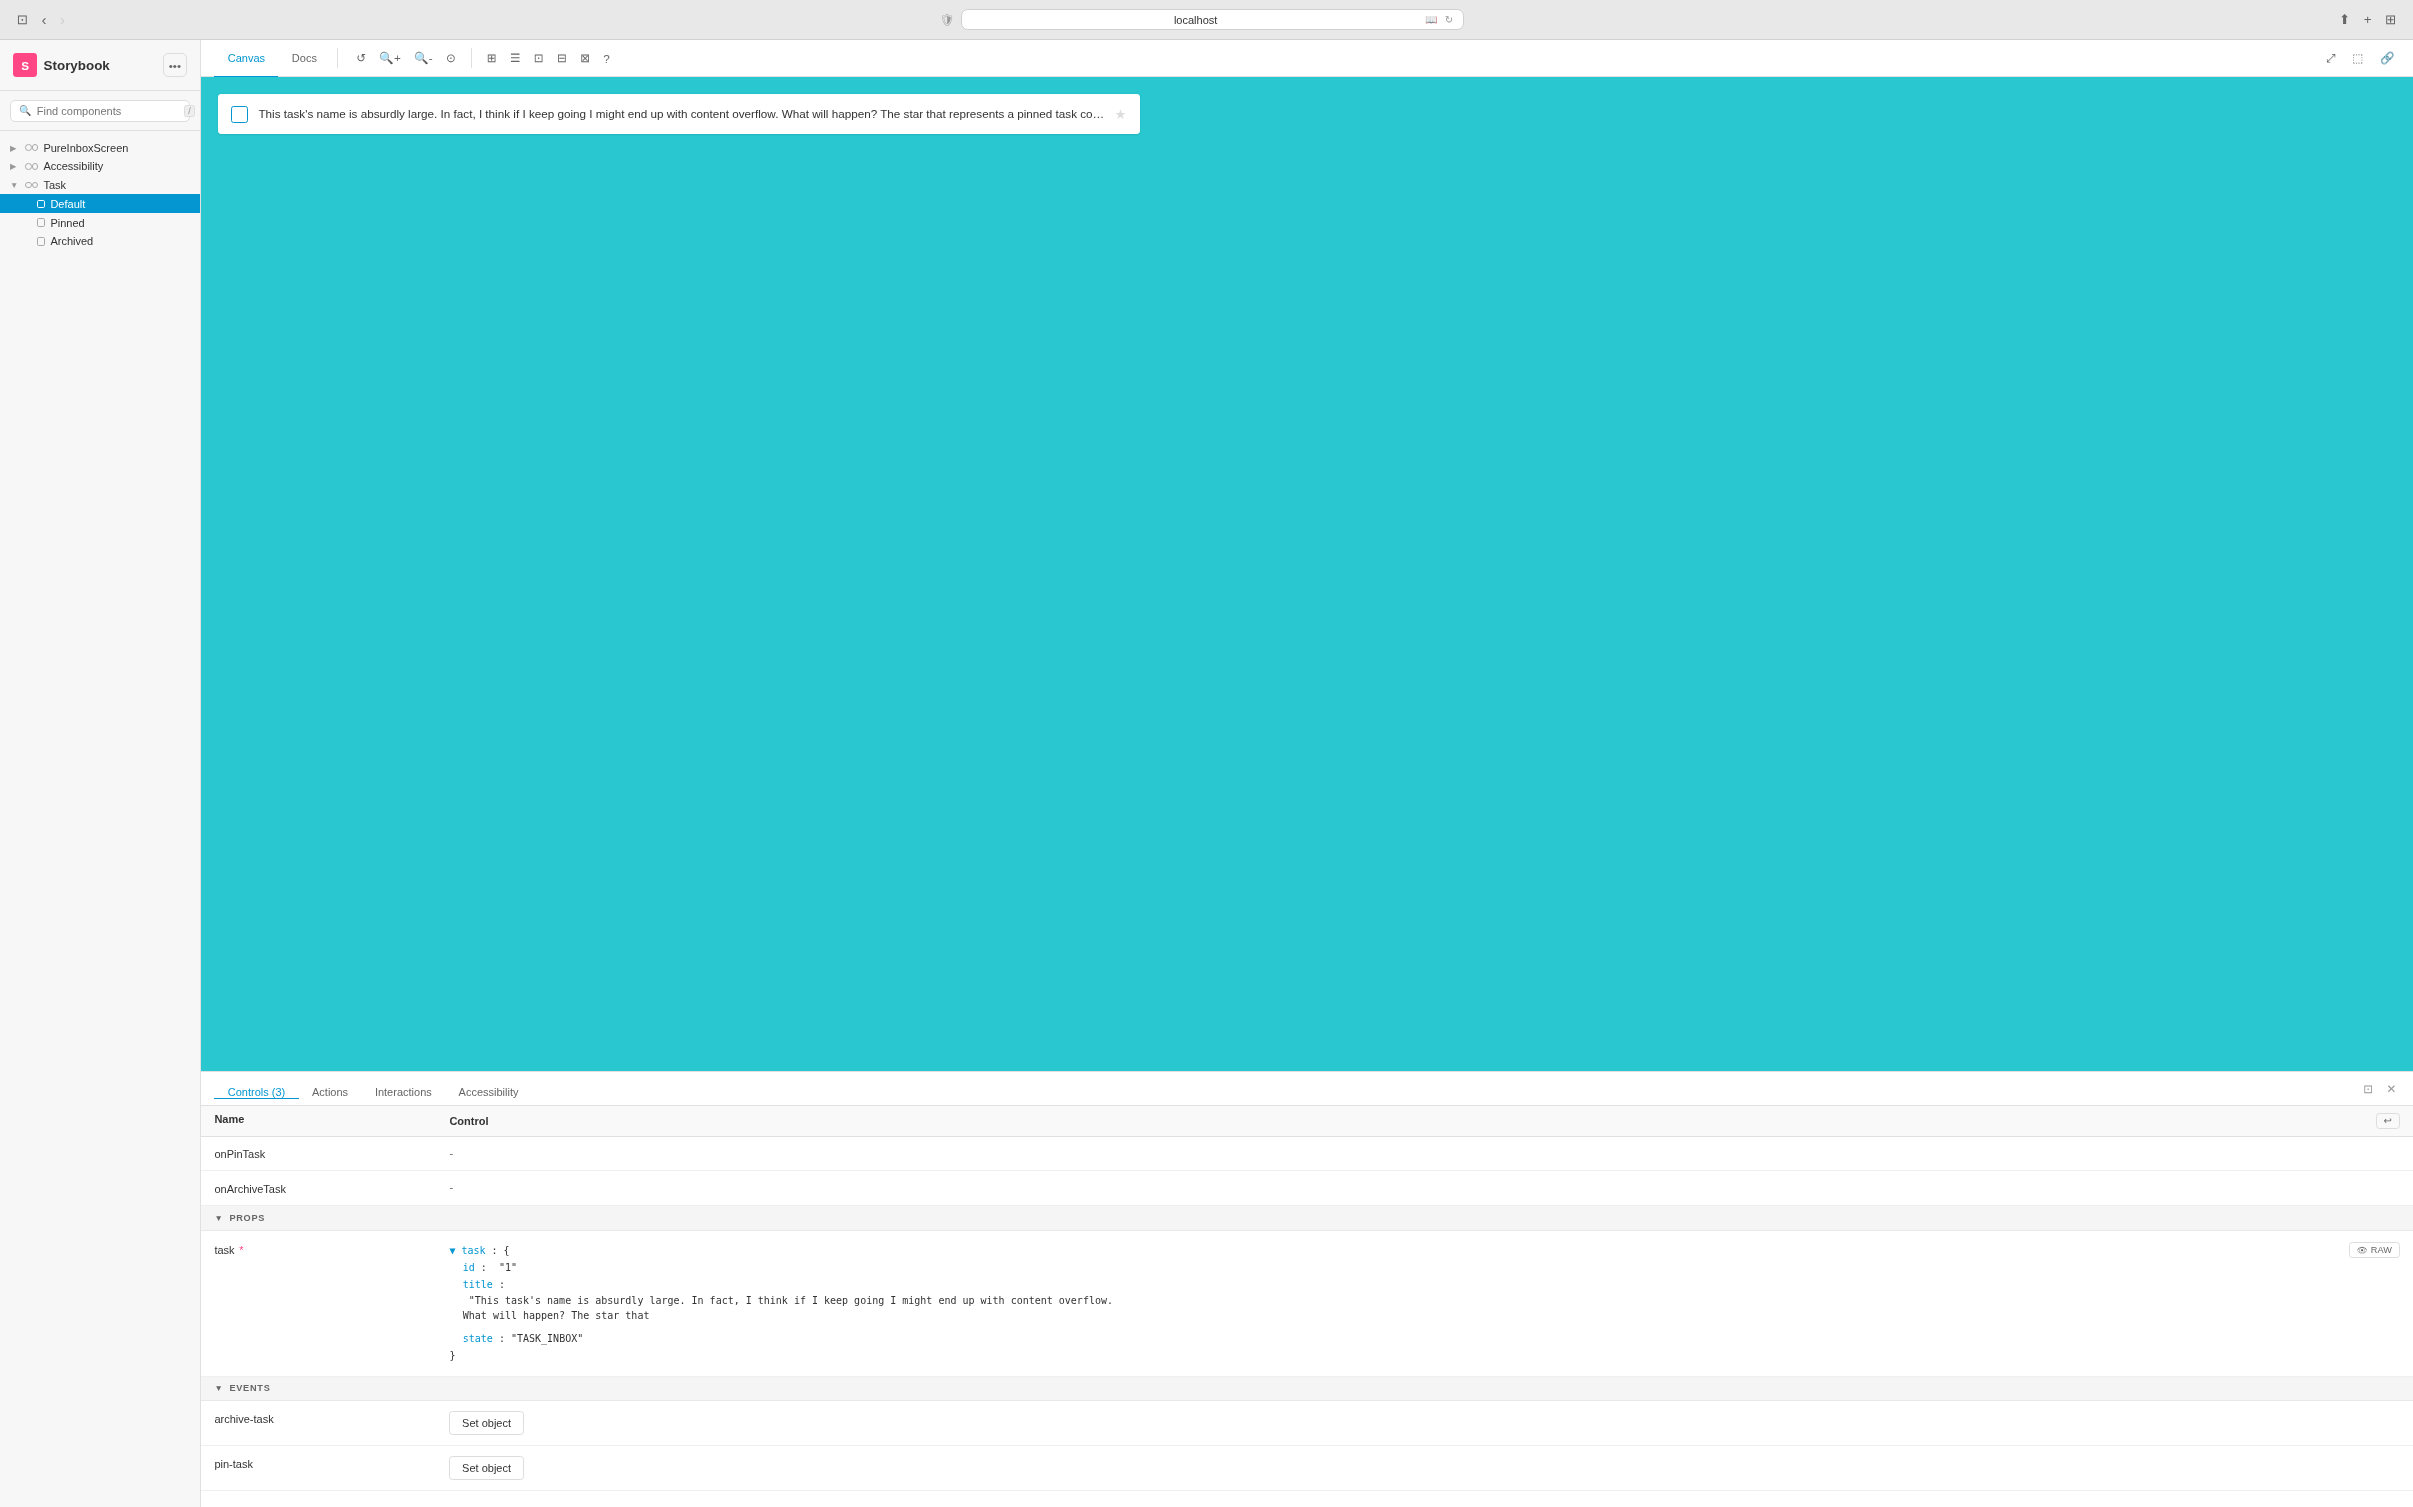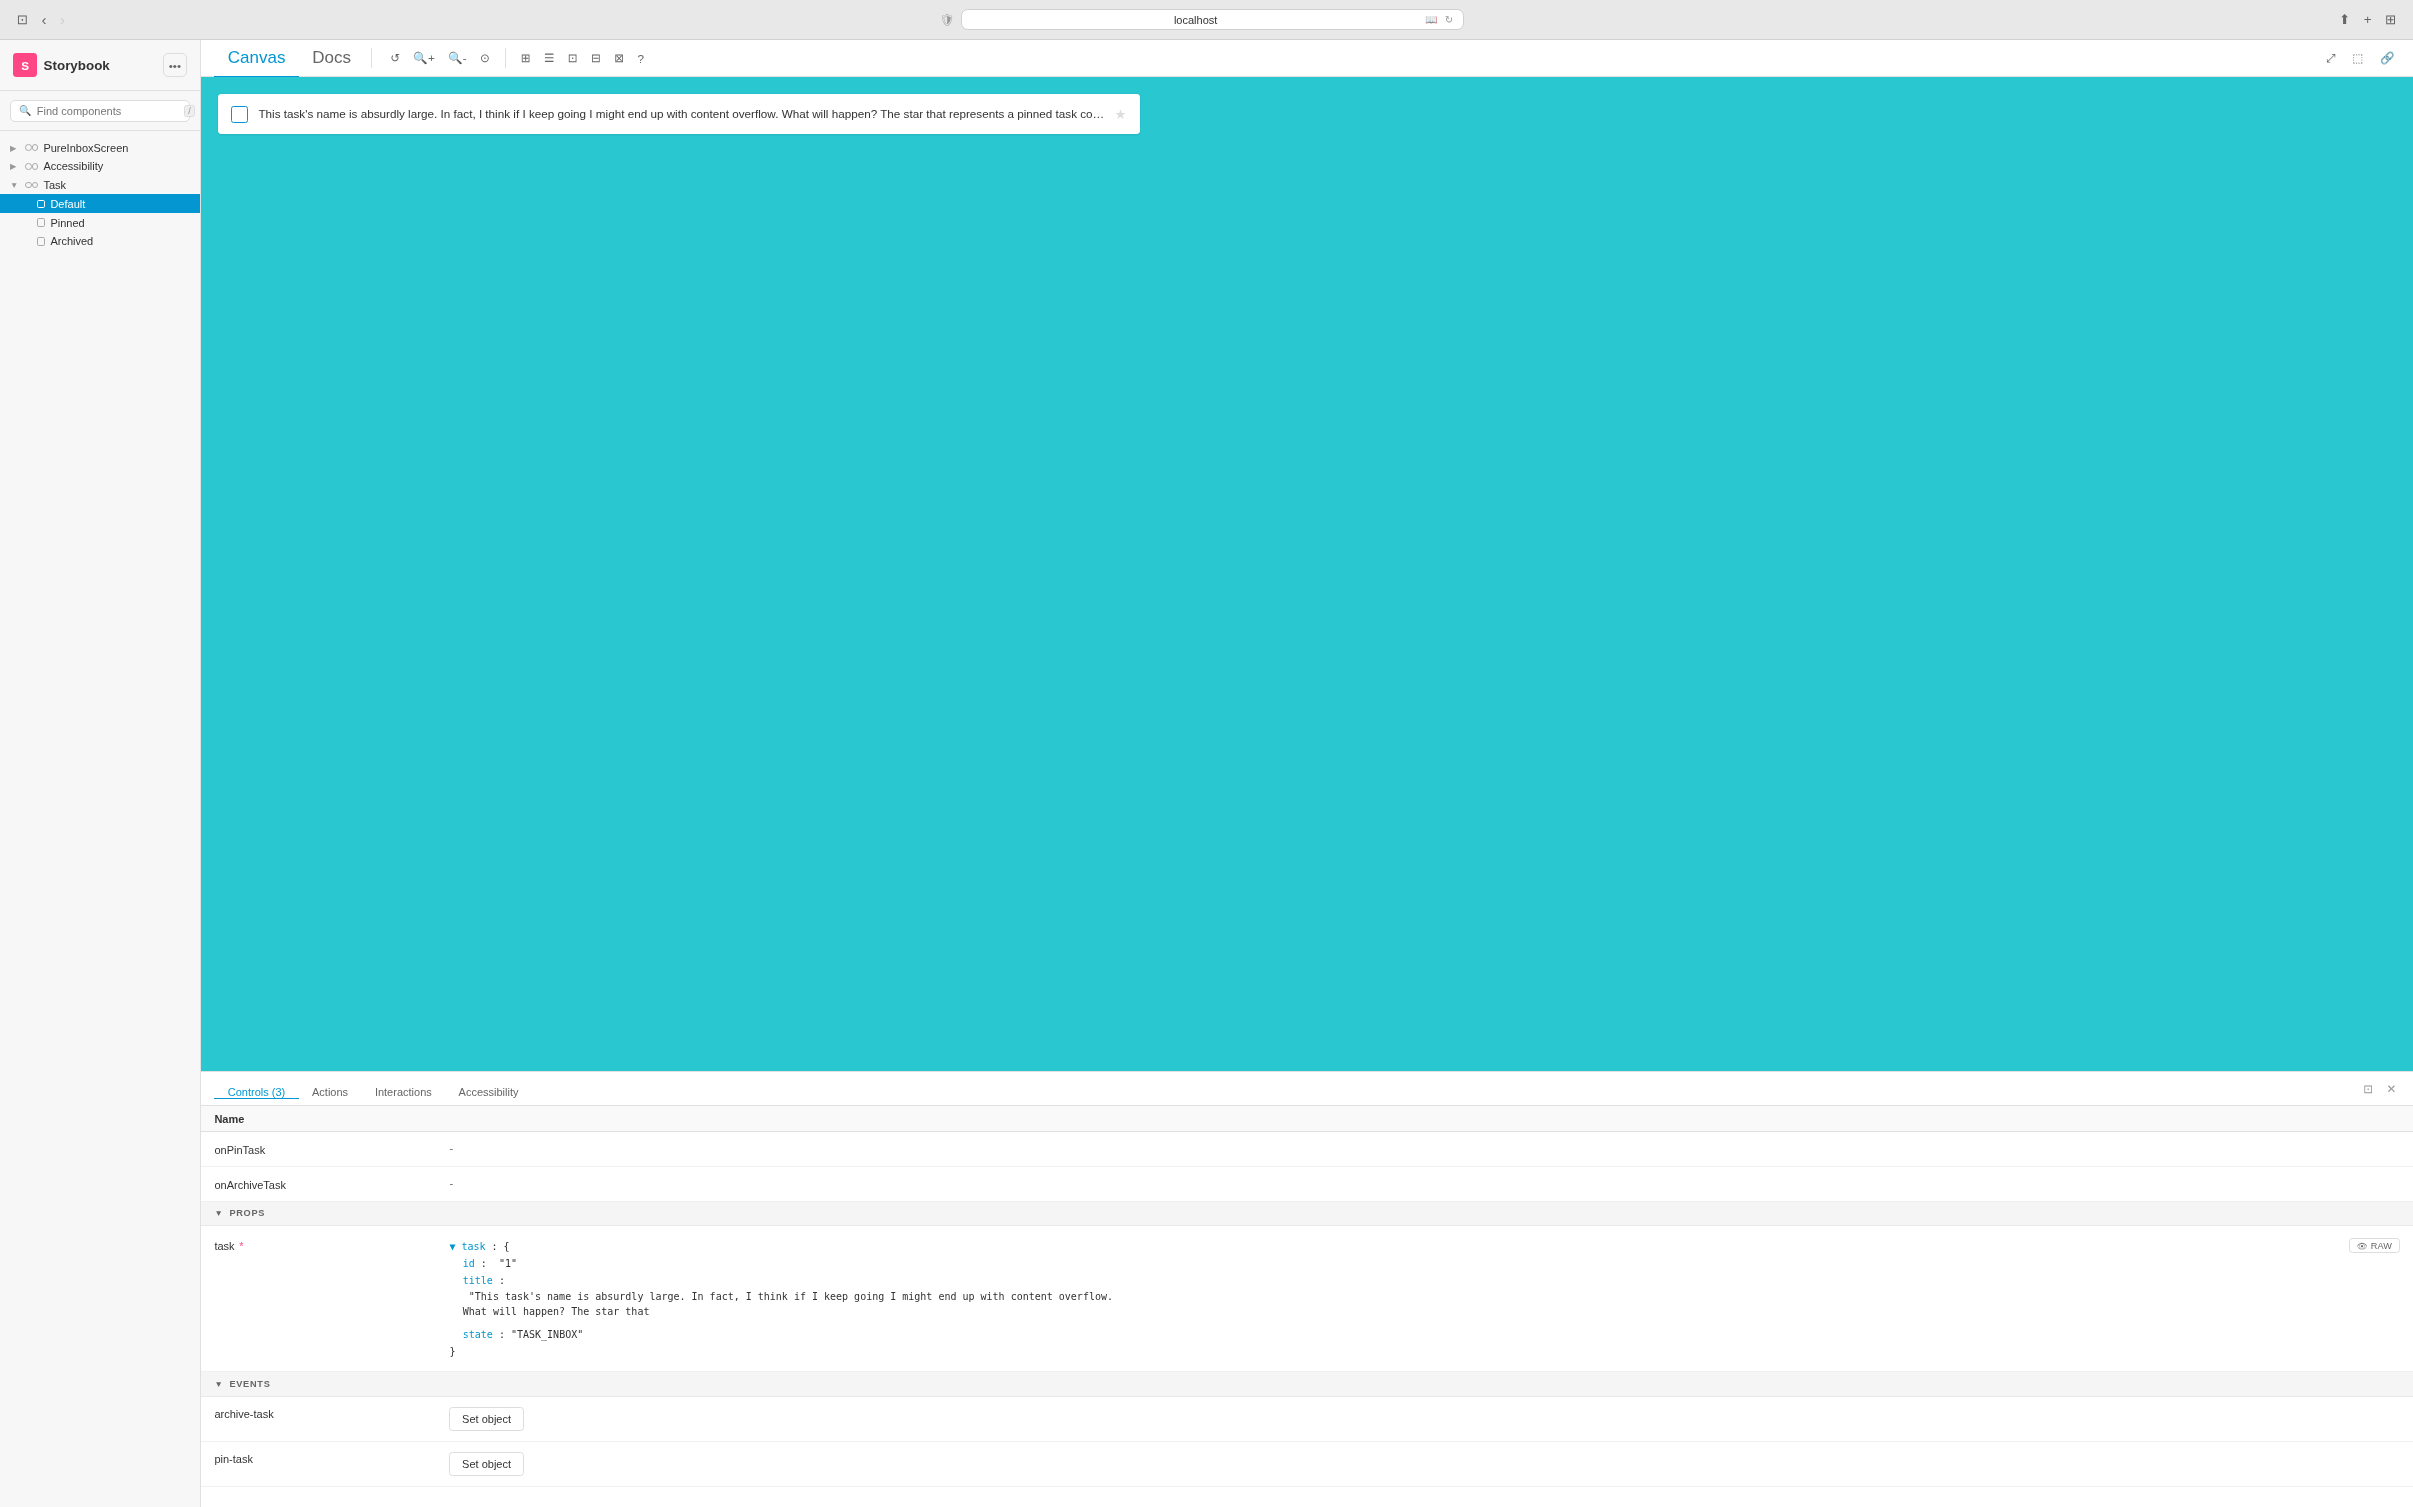--- a/index.html
+++ b/index.html
@@ -32,21 +32,21 @@
     .sidebar-tree { flex: 1; overflow-y: auto; padding: 6.7px 0; }
     .tree-item { display: flex; align-items: center; padding: 3.4px 10px; cursor: pointer; font-size: 11px; color: #333; gap: 5px; }
     .tree-item.selected { background: #0396d0; color: white; }
     .tree-item .expand-icon { font-size: 8.4px; color: #999; width: 10px; }
 
     
     .main { flex: 1; display: flex; flex-direction: column; overflow: hidden; }
 
     
     .storybook-toolbar { display: flex; align-items: center; padding: 0 13.4px; height: 37px; border-bottom: 0.8px solid #e0e0e0; background: white; gap: 0; }
-    .toolbar-tab { padding: 0 13.4px; height: 37px; display: flex; align-items: center; font-size: 17px; color: #666; cursor: pointer; border-bottom: 1.7px solid transparent; }
+    .toolbar-tab { padding: 0 13.4px; height: 37px; display: flex; align-items: center; font-size: 11px; color: #666; cursor: pointer; border-bottom: 1.7px solid transparent; }
     .toolbar-tab.active { color: #0396d0; border-bottom: 1.7px solid #0396d0; font-weight: 500; }
     .toolbar-divider { width: 0.8px; height: 20px; background: #e0e0e0; margin: 0 6.7px; }
     .toolbar-icons { display: flex; align-items: center; gap: 3.4px; margin-left: 6.7px; }
     .toolbar-icon-btn { background: none; border: none; cursor: pointer; color: #666; padding: 3.4px 5px; border-radius: 3.4px; font-size: 11.7px; }
     .toolbar-right { margin-left: auto; display: flex; align-items: center; gap: 6.7px; }
 
     
     .canvas-area { background: #29c8d0; flex: 1; display: flex; align-items: flex-start; padding: 17px; min-height: 0; }
     .task-component { background: white; border-radius: 3.4px; width: 100%; max-width: 922px; display: flex; align-items: center; padding: 11.7px 13.4px; gap: 10px; box-shadow: 0 0.8px 2.5px rgba(0,0,0,0.1); }
     .task-checkbox { width: 17px; height: 17px; border: 1.7px solid #0396d0; border-radius: 2.5px; flex-shrink: 0; }
@@ -238,20 +238,26 @@
           <div class="panel-right">
             <button class="panel-right-btn">⊡</button>
             <button class="panel-right-btn">✕</button>
           </div>
         </div>
 
         <div class="controls-table">
 
           <div class="table-header">
             <div class="table-header-cell">Name</div>
+            <div class="table-header-cell" style="flex:1;display:flex;justify-content:space-between;align-items:center;">
+              <span>Control</span>
+              <button class="reset-btn">
+                <span>↩</span>
+              </button>
+            </div>
           </div>
 
           <div class="table-row">
             <div class="table-cell-name">
               <span>onPinTask</span>
             </div>
             <div class="table-cell-control">-</div>
           </div>
 
           <div class="table-row">

